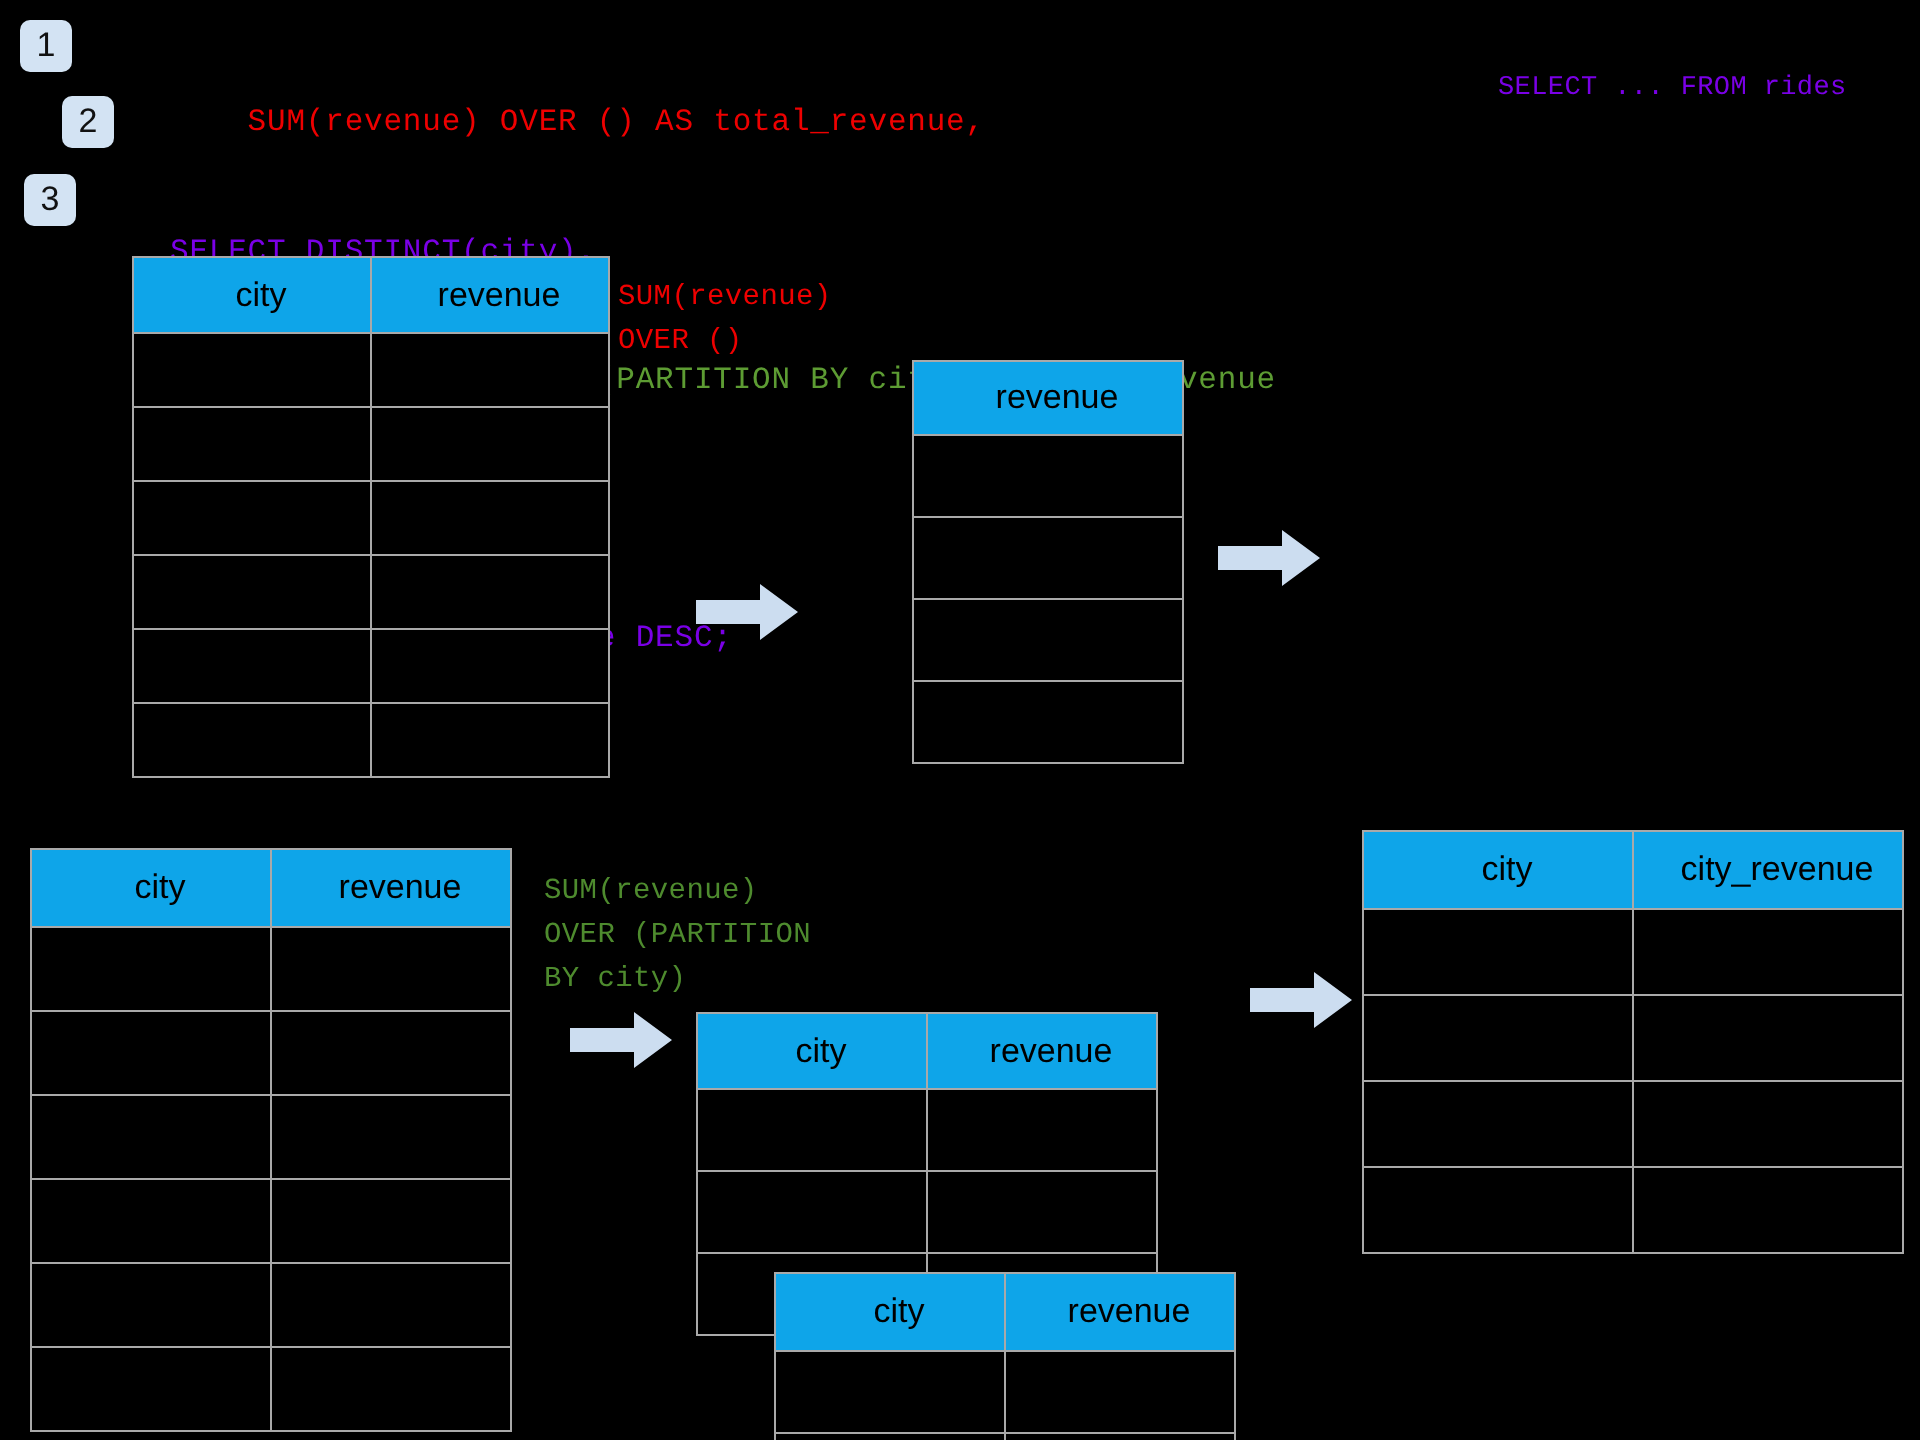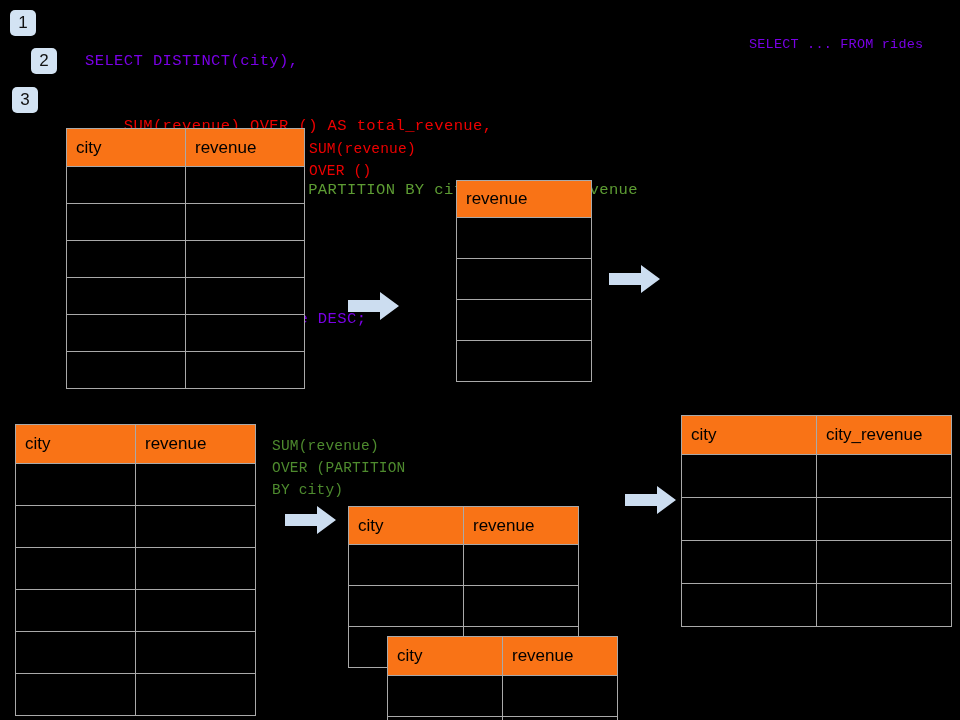--- a/index.html
+++ b/index.html
@@ -85,26 +85,26 @@
     background: #000000;
     table-layout: fixed;
   }
   .tbl td {
     border: 1px solid #a9a9a9;
     padding: 0;
     background: #000000;
   }
   .tbl th {
     border: 1px solid #a9a9a9;
-    background: #f97316;
+    background: #0ea5e9;
     color: #000000;
     font-family: "Liberation Sans", sans-serif;
     font-weight: normal;
     font-size: 17px;
-    text-align: left;
+    text-align: center;
     padding: 0 0 0 9px;
   }
 
   
   .arrow {
     position: absolute;
     width: 52px;
     height: 30px;
   }
   .arrow svg { display: block; }
@@ -112,22 +112,22 @@
 </head>
 <body>
 
 <div class="canvas">
 
   <div class="step-badge" style="left:10px; top:10px;">1</div>
   <div class="step-badge" style="left:31px; top:48px;">2</div>
   <div class="step-badge" style="left:12px; top:87px;">3</div>
 
   <div class="sql-block">
+    <span class="sql-line c-red">    SUM(revenue) OVER () AS total_revenue,</span>
     <span class="sql-line c-purple">SELECT DISTINCT(city),</span>
-    <span class="sql-line c-red">    SUM(revenue) OVER () AS total_revenue,</span>
     <span class="sql-line c-green">    SUM(revenue) OVER (PARTITION BY city) as city_revenue</span>
     <span class="sql-line c-purple">  FROM rides</span>
     <span class="sql-line c-purple">  ORDER by city_revenue DESC;</span>
   </div>
 
   <div class="side-note">SELECT ... FROM rides</div>
 
   <div class="annot red" style="left:309px; top:138px;">SUM(revenue)
 OVER ()</div>
 

